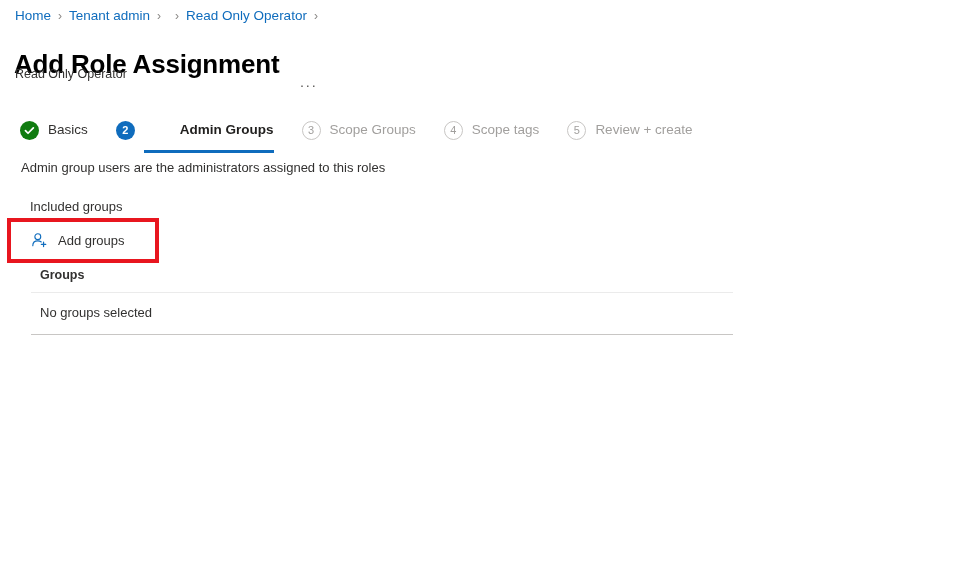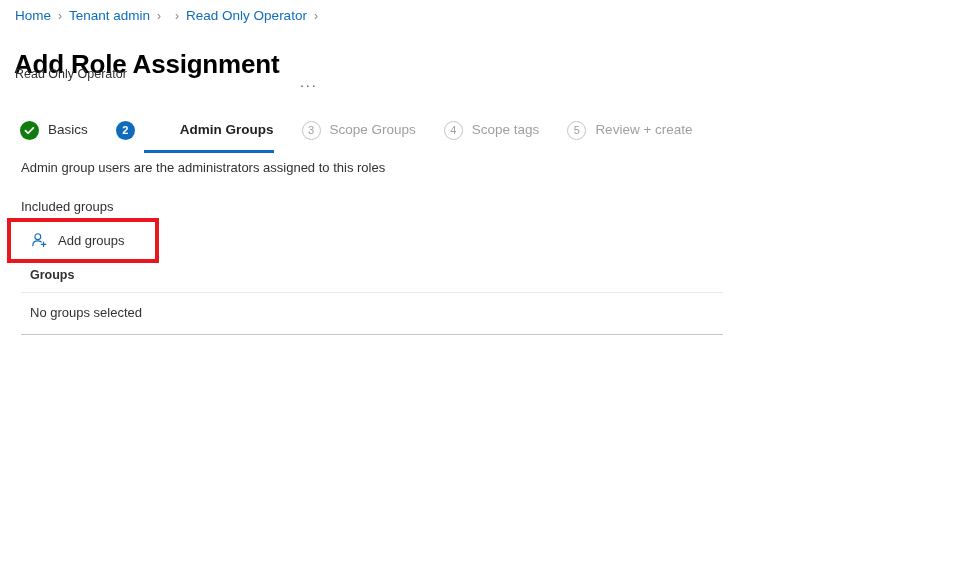--- a/index.html
+++ b/index.html
@@ -147,21 +147,21 @@
     left: 21px;
     top: 159px;
     font-size: 13px;
     line-height: 18px;
     color: #323130;
   }
 
   
   .section-label {
     position: absolute;
-    left: 21px;
+    left: 30px;
     top: 198px;
     font-size: 13px;
     line-height: 18px;
     color: #323130;
   }
 
   
   .add-groups-wrap {
     position: absolute;
     left: 7px;
@@ -194,21 +194,21 @@
   .add-groups-label {
     font-size: 13px;
     line-height: 18px;
     color: #323130;
     white-space: nowrap;
   }
 
   
   .groups-table {
     position: absolute;
-    left: 21px;
+    left: 31px;
     top: 264px;
     width: 702px;
   }
   .gt-header {
     font-size: 12.5px;
     line-height: 16px;
     font-weight: 700;
     color: #323130;
     padding: 3px 0 9px 9px;
     border-bottom: 1px solid #ebebeb;

